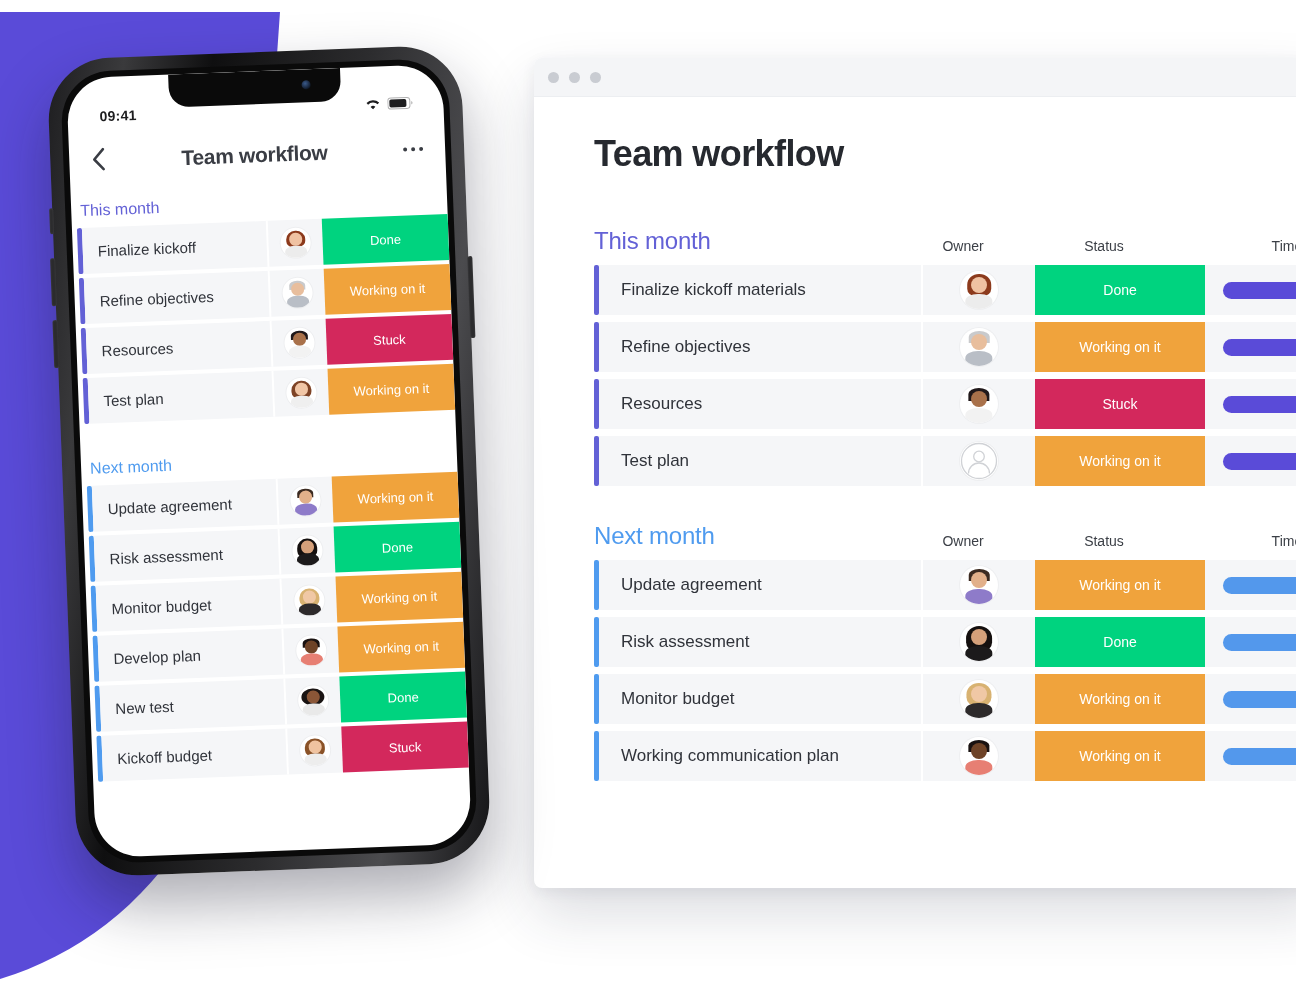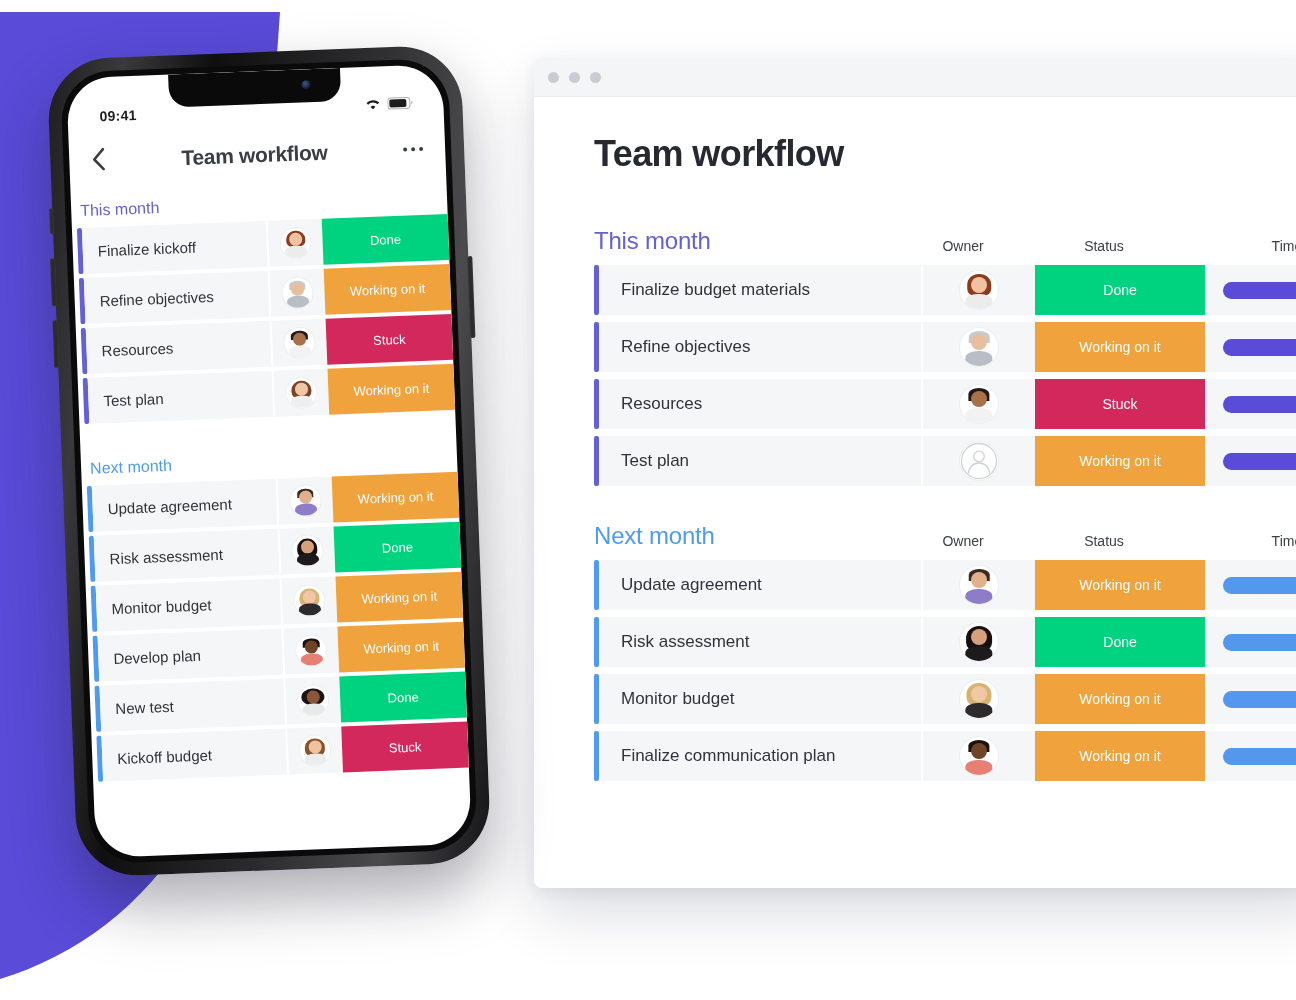--- a/index.html
+++ b/index.html
@@ -183,21 +183,21 @@
         <div class="grp">
           <div class="grp-head">
             <span class="grp-title purple">This month</span>
             <span class="sp"></span>
             <span class="col-h" style="width:112px">Owner</span>
             <span class="col-h" style="width:170px">Status</span>
             <span class="col-h" style="width:135px;text-align:right">Timeline</span>
           </div>
           <div class="d-row">
             <span class="accent purple"></span>
-            <span class="d-name w-name">Finalize budget materials</span>
+            <span class="d-name w-name">Finalize kickoff materials</span>
             <span class="d-owner w-owner">
               <span class="av ">
                 <span class="hair" style="background:#8C3A1C;width:62%;height:56%;border-radius:50% 50% 34% 34%"></span>
                 <span class="head" style="background:#F0C2A2"></span>
                 <span class="body" style="background:#ECECEC"></span>
               </span>
             </span>
             <span class="d-status w-status" style="background:#00D37F">Done</span>
             <span class="d-time">
               <span class="bar" style="background:#5A4BD8;width:100%"></span>
@@ -299,21 +299,21 @@
                 <span class="body" style="background:#2D2A2B"></span>
               </span>
             </span>
             <span class="d-status w-status" style="background:#F0A33C">Working on it</span>
             <span class="d-time">
               <span class="bar" style="background:#5398EC;width:100%"></span>
             </span>
           </div>
           <div class="d-row">
             <span class="accent blue"></span>
-            <span class="d-name w-name">Finalize communication plan</span>
+            <span class="d-name w-name">Working communication plan</span>
             <span class="d-owner w-owner">
               <span class="av ">
                 <span class="hair" style="background:#191211;width:56%;height:30%;border-radius:50% 50% 0 0"></span>
                 <span class="head" style="background:#6E4327"></span>
                 <span class="body" style="background:#E77F73"></span>
               </span>
             </span>
             <span class="d-status w-status" style="background:#F0A33C">Working on it</span>
             <span class="d-time">
               <span class="bar" style="background:#5398EC;width:100%"></span>

